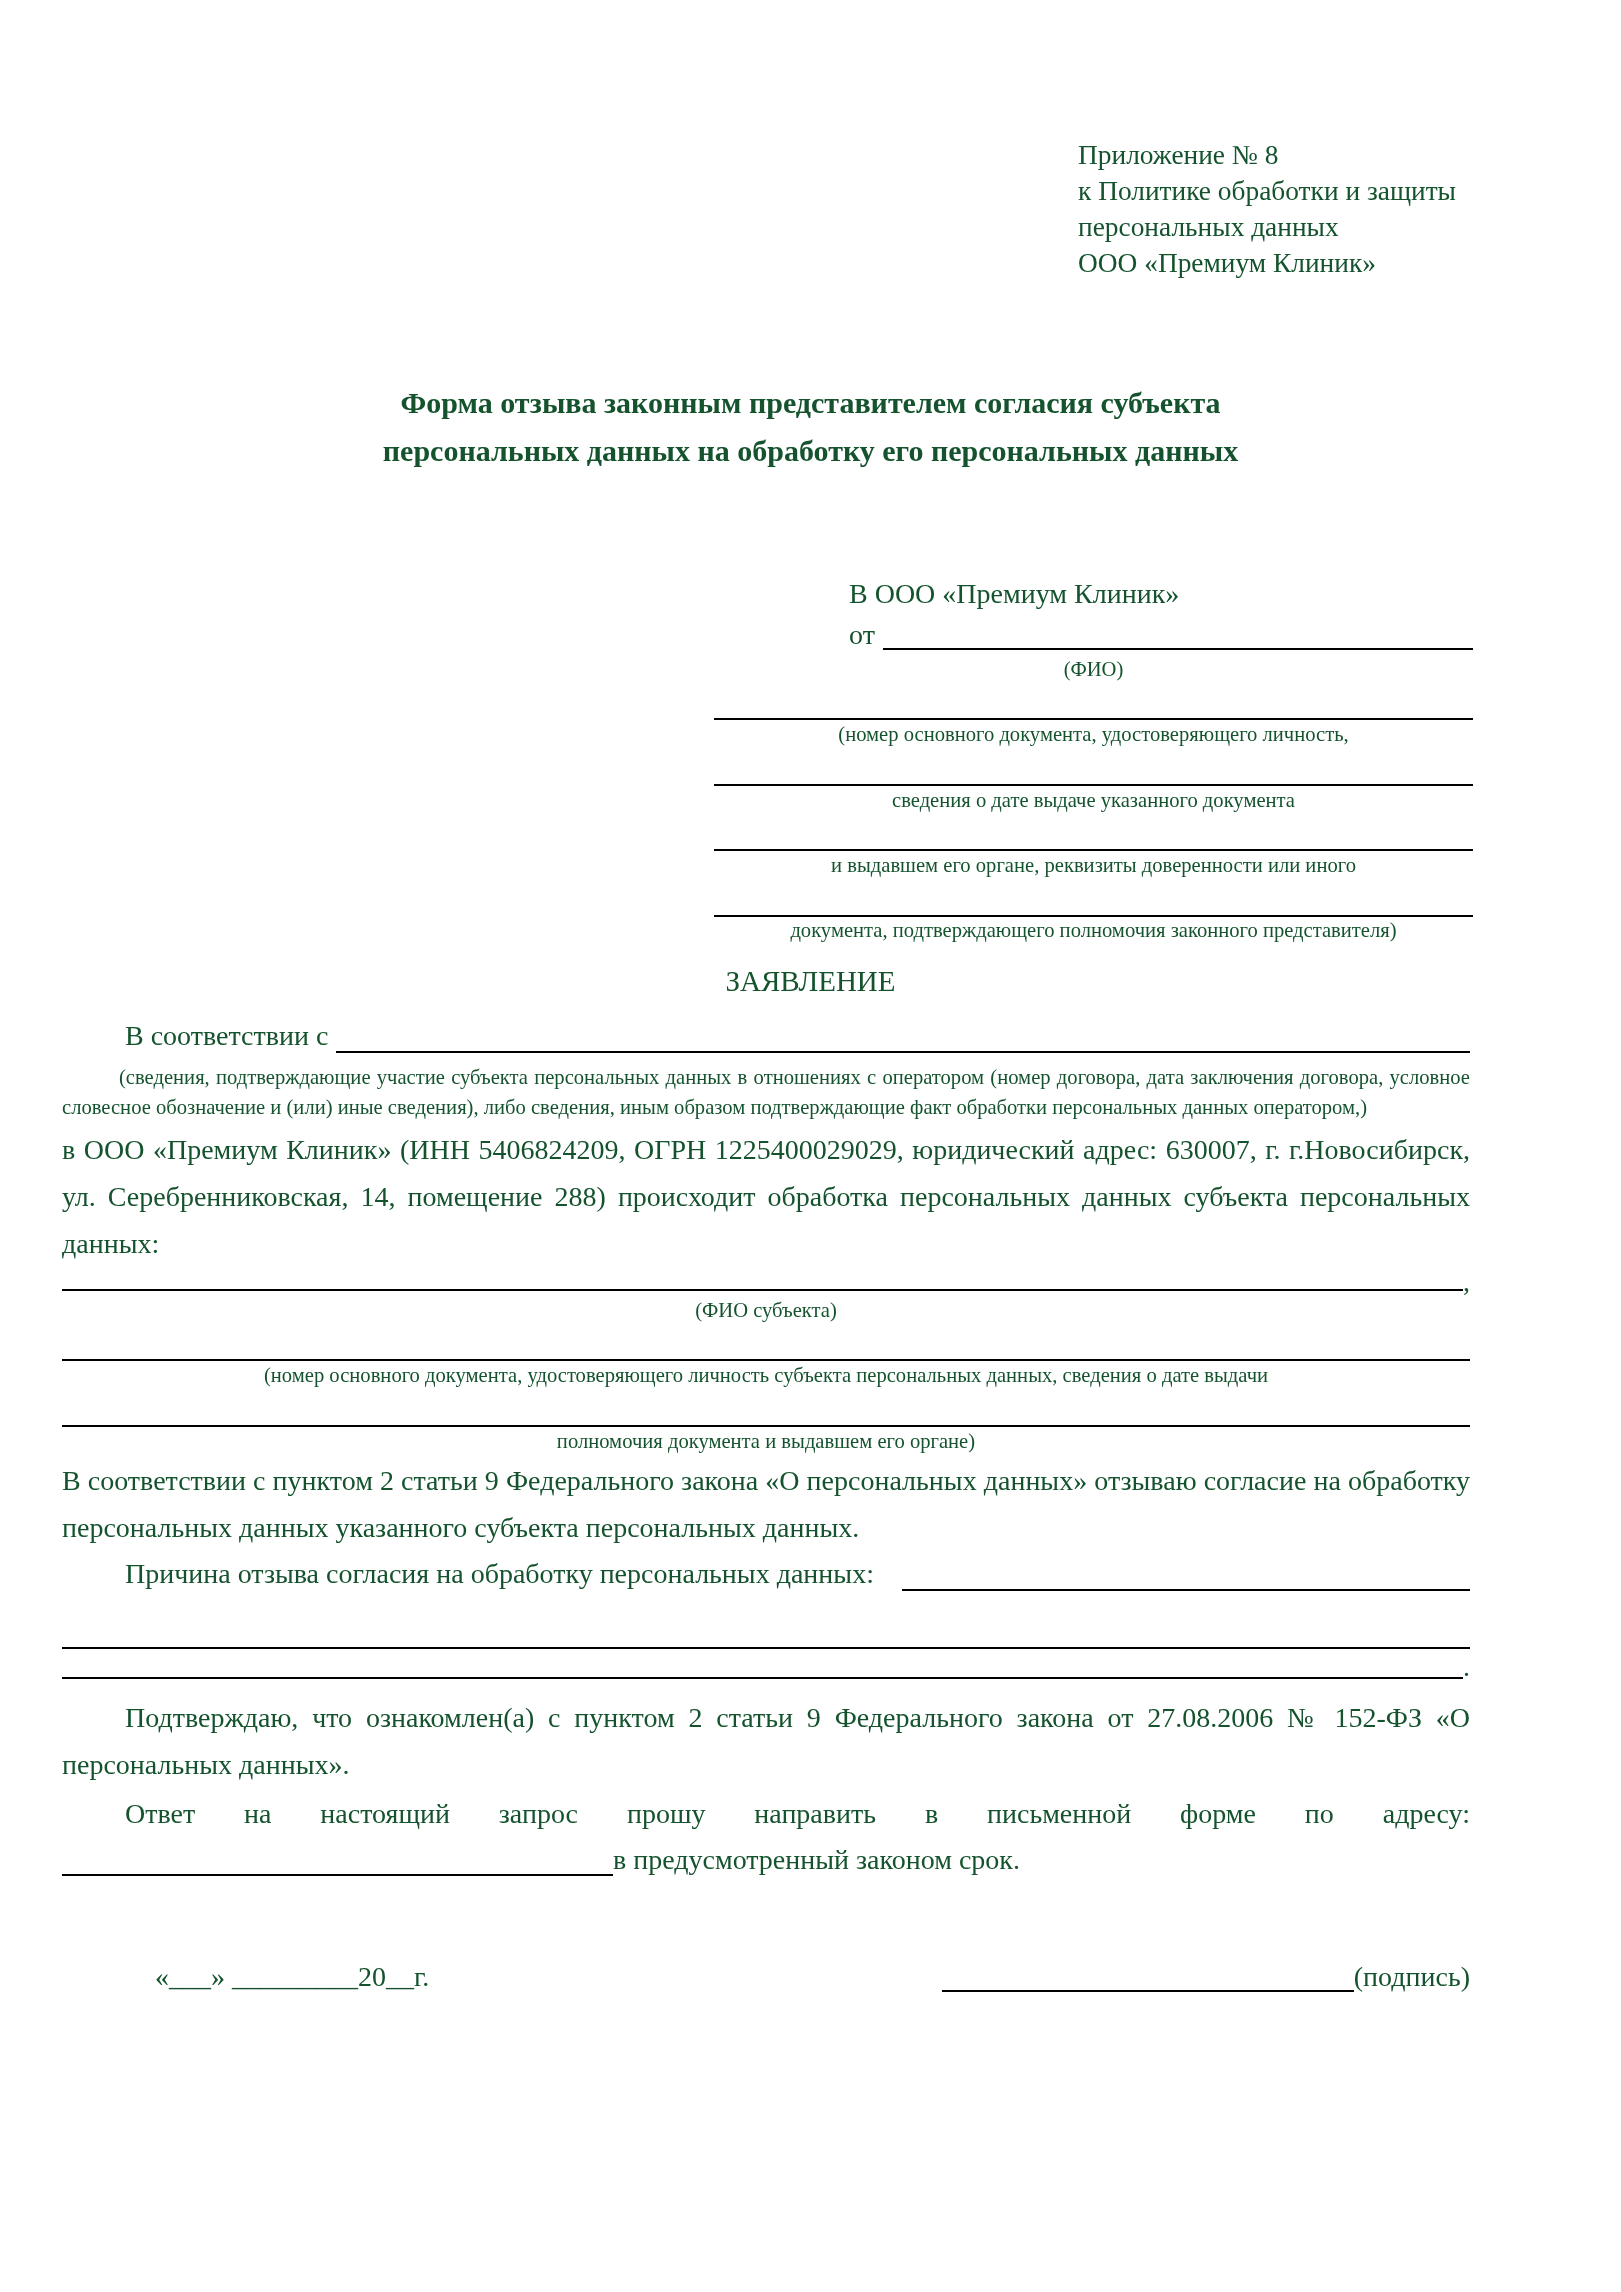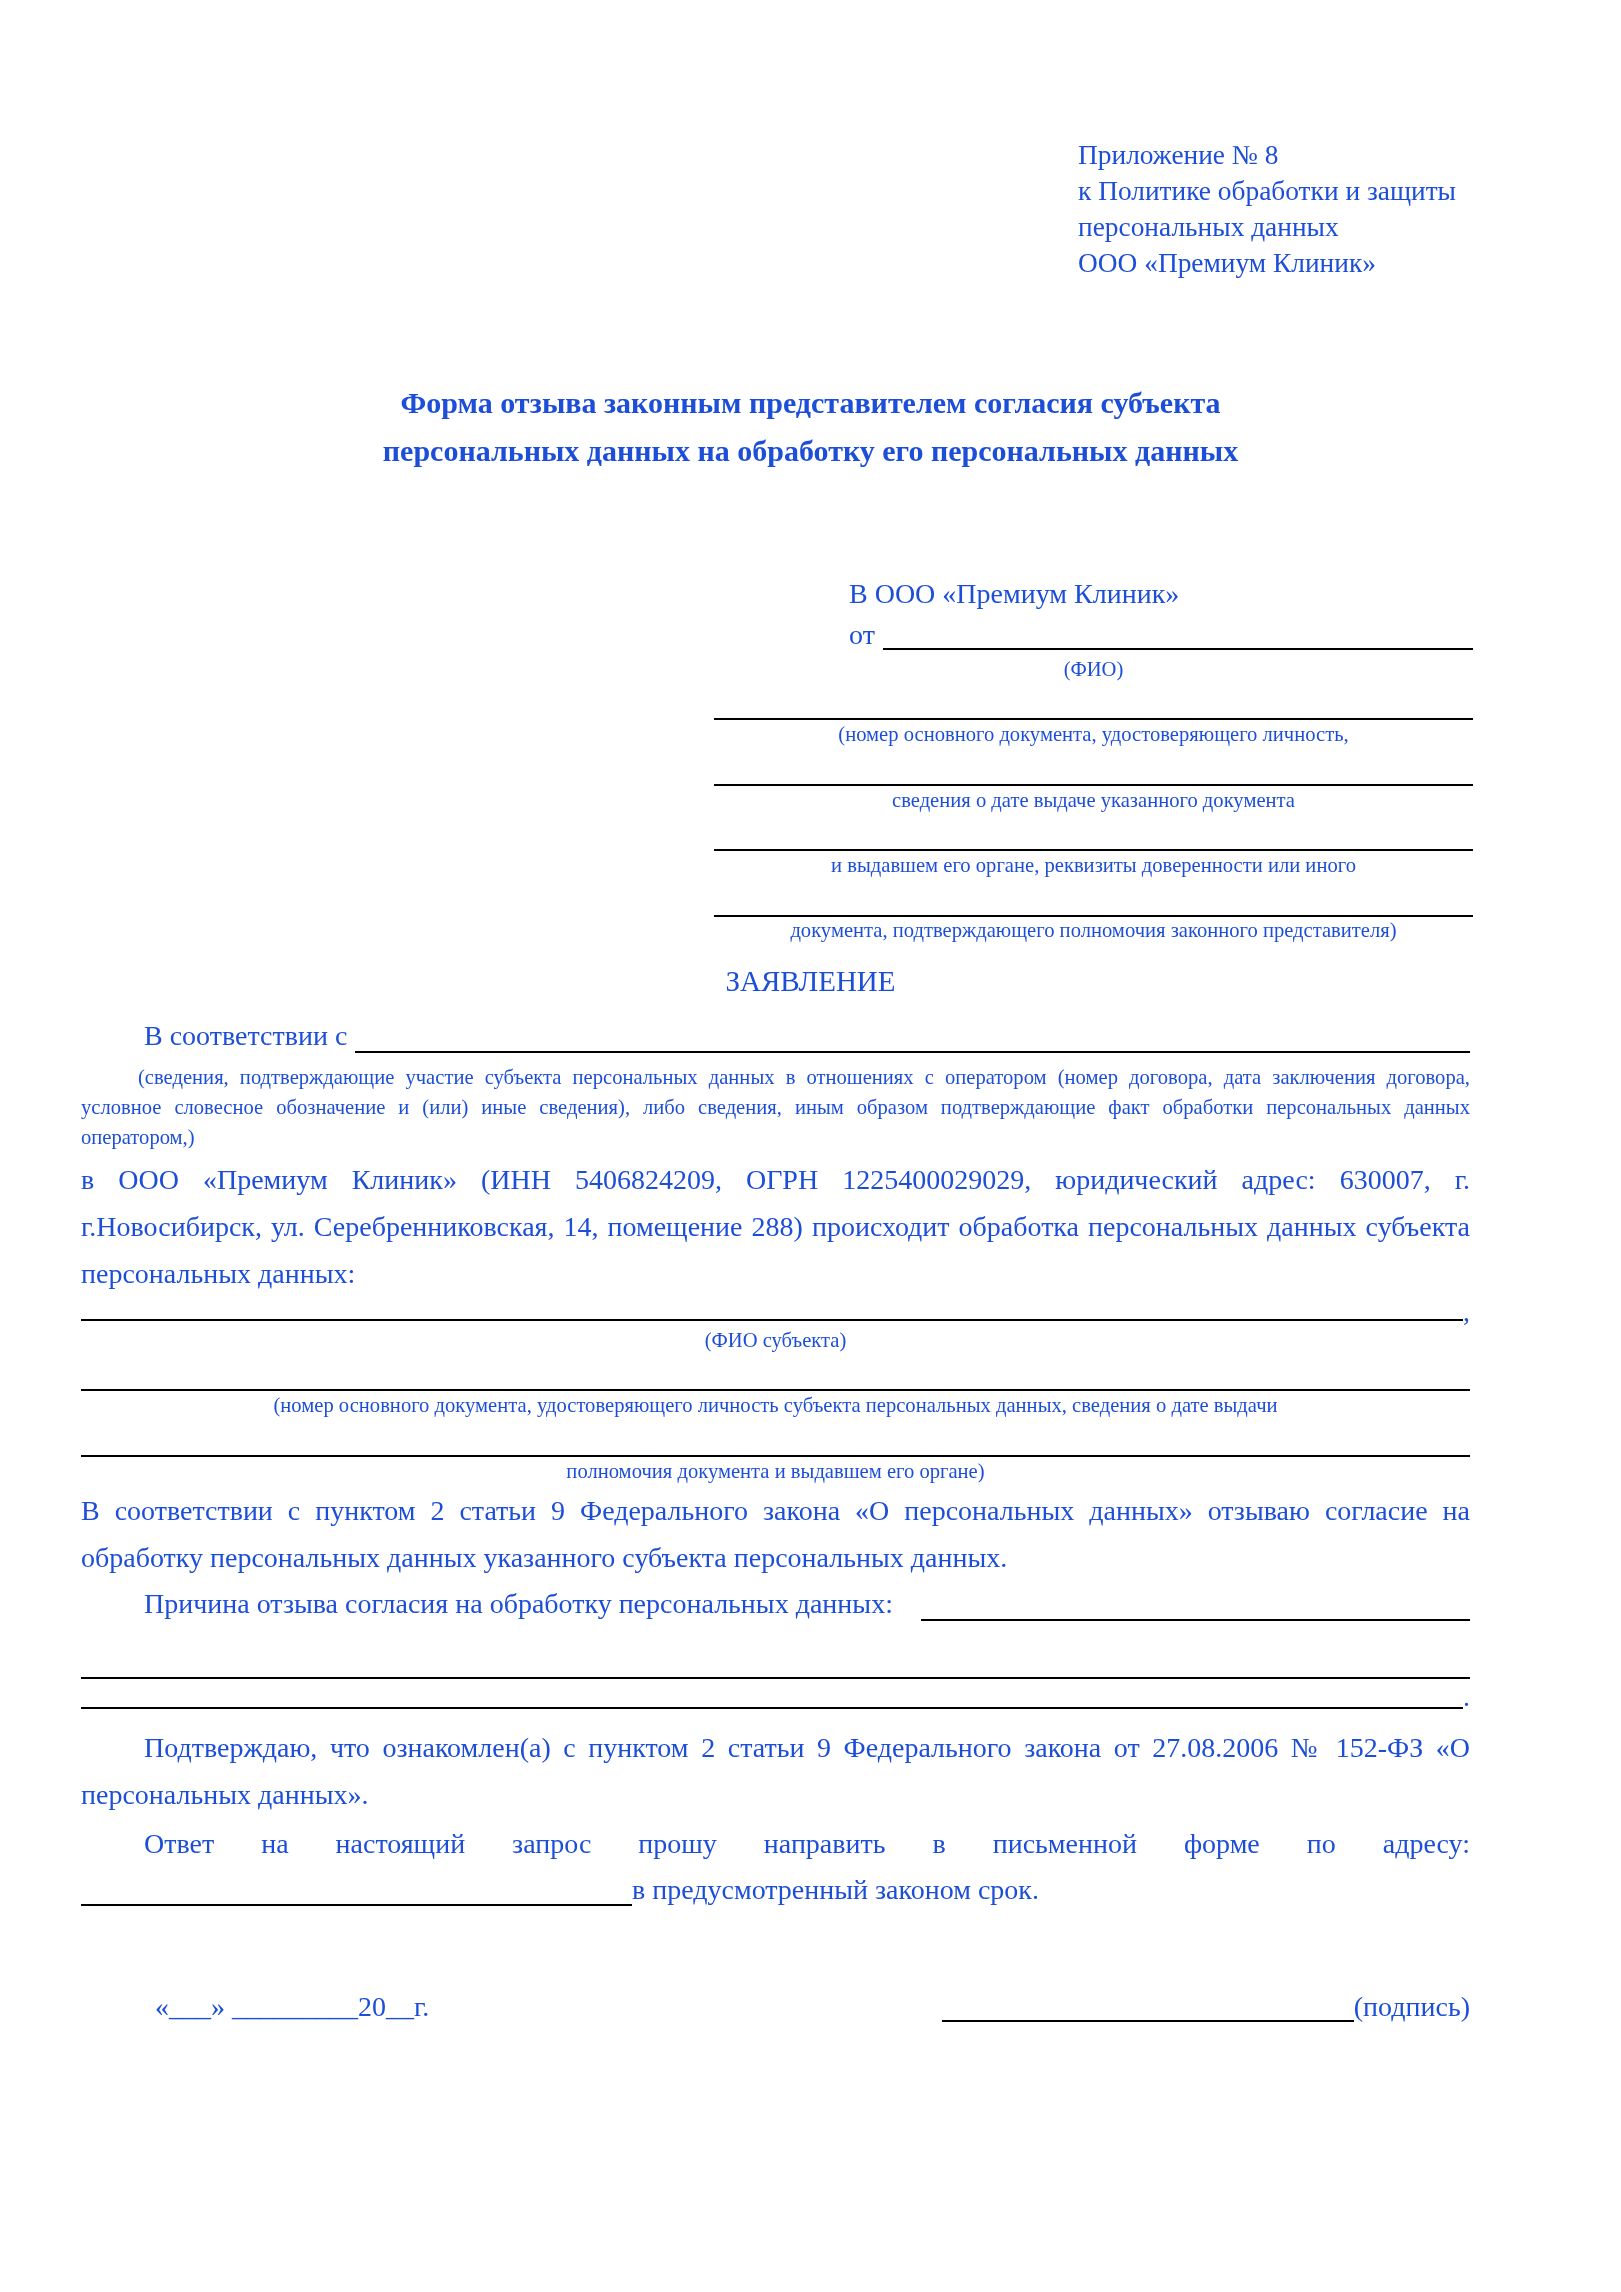--- a/index.html
+++ b/index.html
@@ -1,20 +1,20 @@
 <!DOCTYPE html>
 <html><head>
 <meta charset="utf-8">
 <style>
   html,body { margin:0; padding:0; background:#ffffff; }
   .page {
     position:relative;
     width:1621px; height:2293px;
     background:#ffffff;
-    color:#1d4ed8;
+    color:#14532d;
     font-family:"Liberation Serif","DejaVu Serif",serif;
     overflow:hidden;
   }
   
   .header-block {
     padding-top:137px;
     margin-left:1078px;
     font-size:27.4px;
     line-height:36px;
   }
@@ -43,21 +43,21 @@
     padding-top:2.9px;
   }
   .blank { height:37px; border-bottom:2px solid #000; }
   
   .statement-heading {
     margin-top:19.6px;
     text-align:center;
     font-size:29px;
     line-height:37px;
   }
-  .content { margin-left:81px; margin-right:151px; }
+  .content { margin-left:62px; margin-right:151px; }
   .intro-row { display:flex; font-size:28px; line-height:45px; margin-top:13.7px; }
   .intro-row .lbl { padding-left:63px; white-space:nowrap; }
   .fine-print {
     font-size:20.6px;
     line-height:30px;
     text-align:justify;
     text-indent:57px;
     margin-top:3.9px;
   }
   .body-par {

